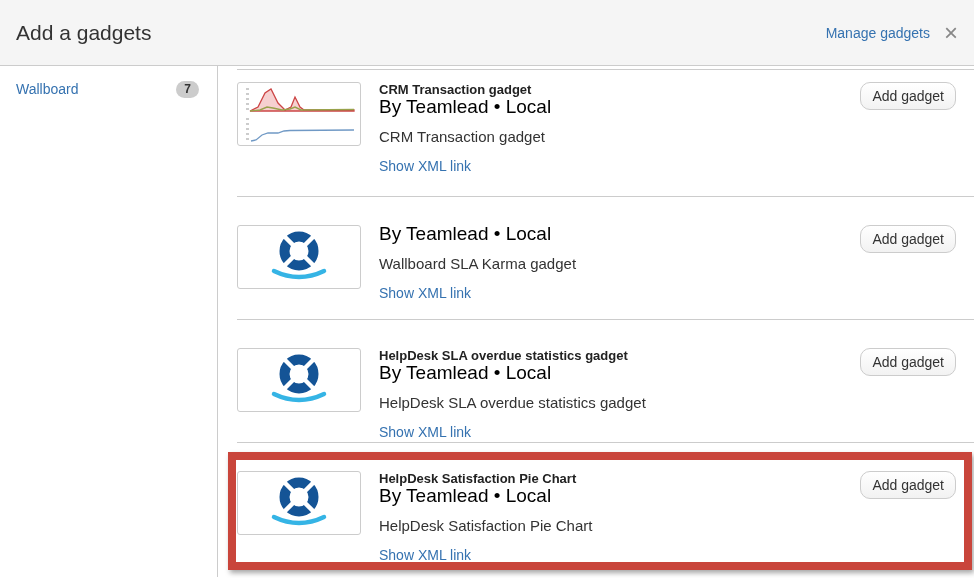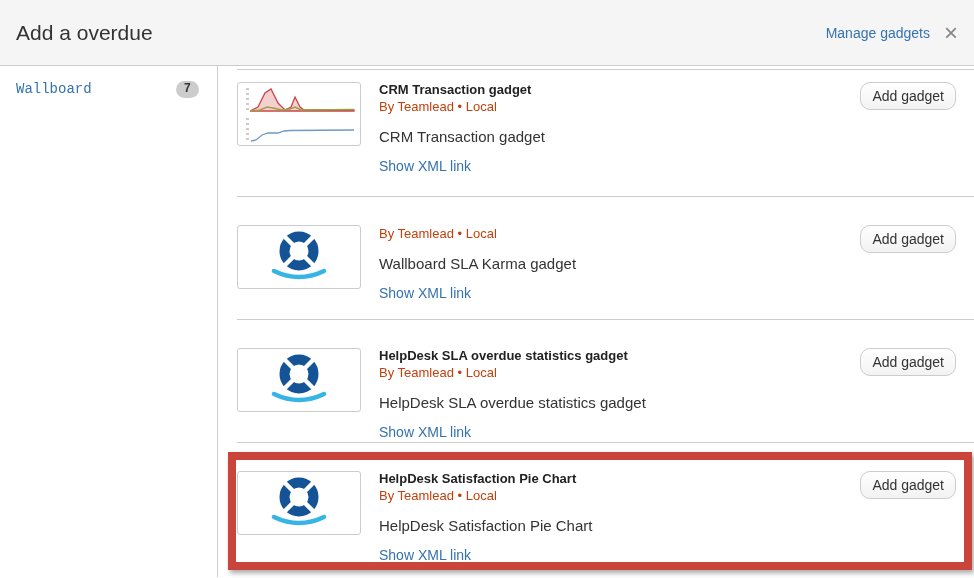--- a/index.html
+++ b/index.html
@@ -18,41 +18,41 @@
   .manage-link{font-size:14px;color:#3572b0;text-decoration:none;cursor:pointer;}
   .close-x{font-size:24px;line-height:20px;color:#888;cursor:pointer;font-weight:300;}
   
   .dlg-body{display:flex;height:511px;}
   .sidebar{
     width:218px;box-sizing:border-box;border-right:1px solid #cccccc;
     padding-top:10px;flex:none;
   }
   .side-item{
     display:flex;align-items:center;justify-content:space-between;
-    padding:0 18px 0 16px;height:26px;cursor:pointer;font-family:Liberation Mono, monospace;
+    padding:0 18px 0 16px;height:26px;cursor:pointer;
   }
   .side-label{font-size:14px;color:#3572b0;}
   .count-badge{
     background:#cccccc;color:#333;font-size:12px;font-weight:bold;
     border-radius:10px;padding:1px 8px;line-height:15px;
   }
   .content{flex:1;padding:3px 0 0 19px;box-sizing:border-box;}
   
   .row{
     border-top:1px solid #cccccc;height:123px;box-sizing:border-box;
     display:flex;align-items:flex-start;padding:28px 18px 0 0;
   }
   .row-first{height:127px;padding-top:12px;}
   .thumb{
     width:122px;height:62px;border:1px solid #cccccc;border-radius:3px;
     background:#fff;flex:none;overflow:hidden;
   }
   .info{margin-left:18px;flex:1;min-width:0;}
   .g-title{font-size:13px;font-weight:bold;color:#222;line-height:16px;}
-  .g-byline{font-size:13px;color:#c2410c;line-height:17px;}
+  .g-byline{font-size:19px;color:#000000;line-height:17px;}
   .g-desc{font-size:15px;color:#333;margin-top:13px;line-height:18px;}
   .xml-link{display:inline-block;font-size:14px;color:#3572b0;margin-top:12px;text-decoration:none;cursor:pointer;}
   .add-btn{
     margin-left:auto;flex:none;
     background:linear-gradient(#ffffff,#f2f2f2);
     border:1px solid #cccccc;border-radius:10px;
     font-family:"Liberation Sans", sans-serif;
     font-size:14px;color:#333;padding:5px 11px;cursor:pointer;
   }
   
@@ -60,21 +60,21 @@
     position:absolute;left:228px;top:452px;width:744px;height:118px;
     box-sizing:border-box;border:8px solid #c9453b;
     box-shadow:2px 3px 5px rgba(0,0,0,0.35);
     pointer-events:none;z-index:10;
   }
 </style>
 </head>
 <body>
 
 <div class="dlg-header">
-  <div class="dlg-title">Add a overdue</div>
+  <div class="dlg-title">Add a gadgets</div>
   <div class="hdr-right">
     <a class="manage-link">Manage gadgets</a>
     <span class="close-x">×</span>
   </div>
 </div>
 
 <div class="dlg-body">
 
   <div class="sidebar">
     <div class="side-item">

